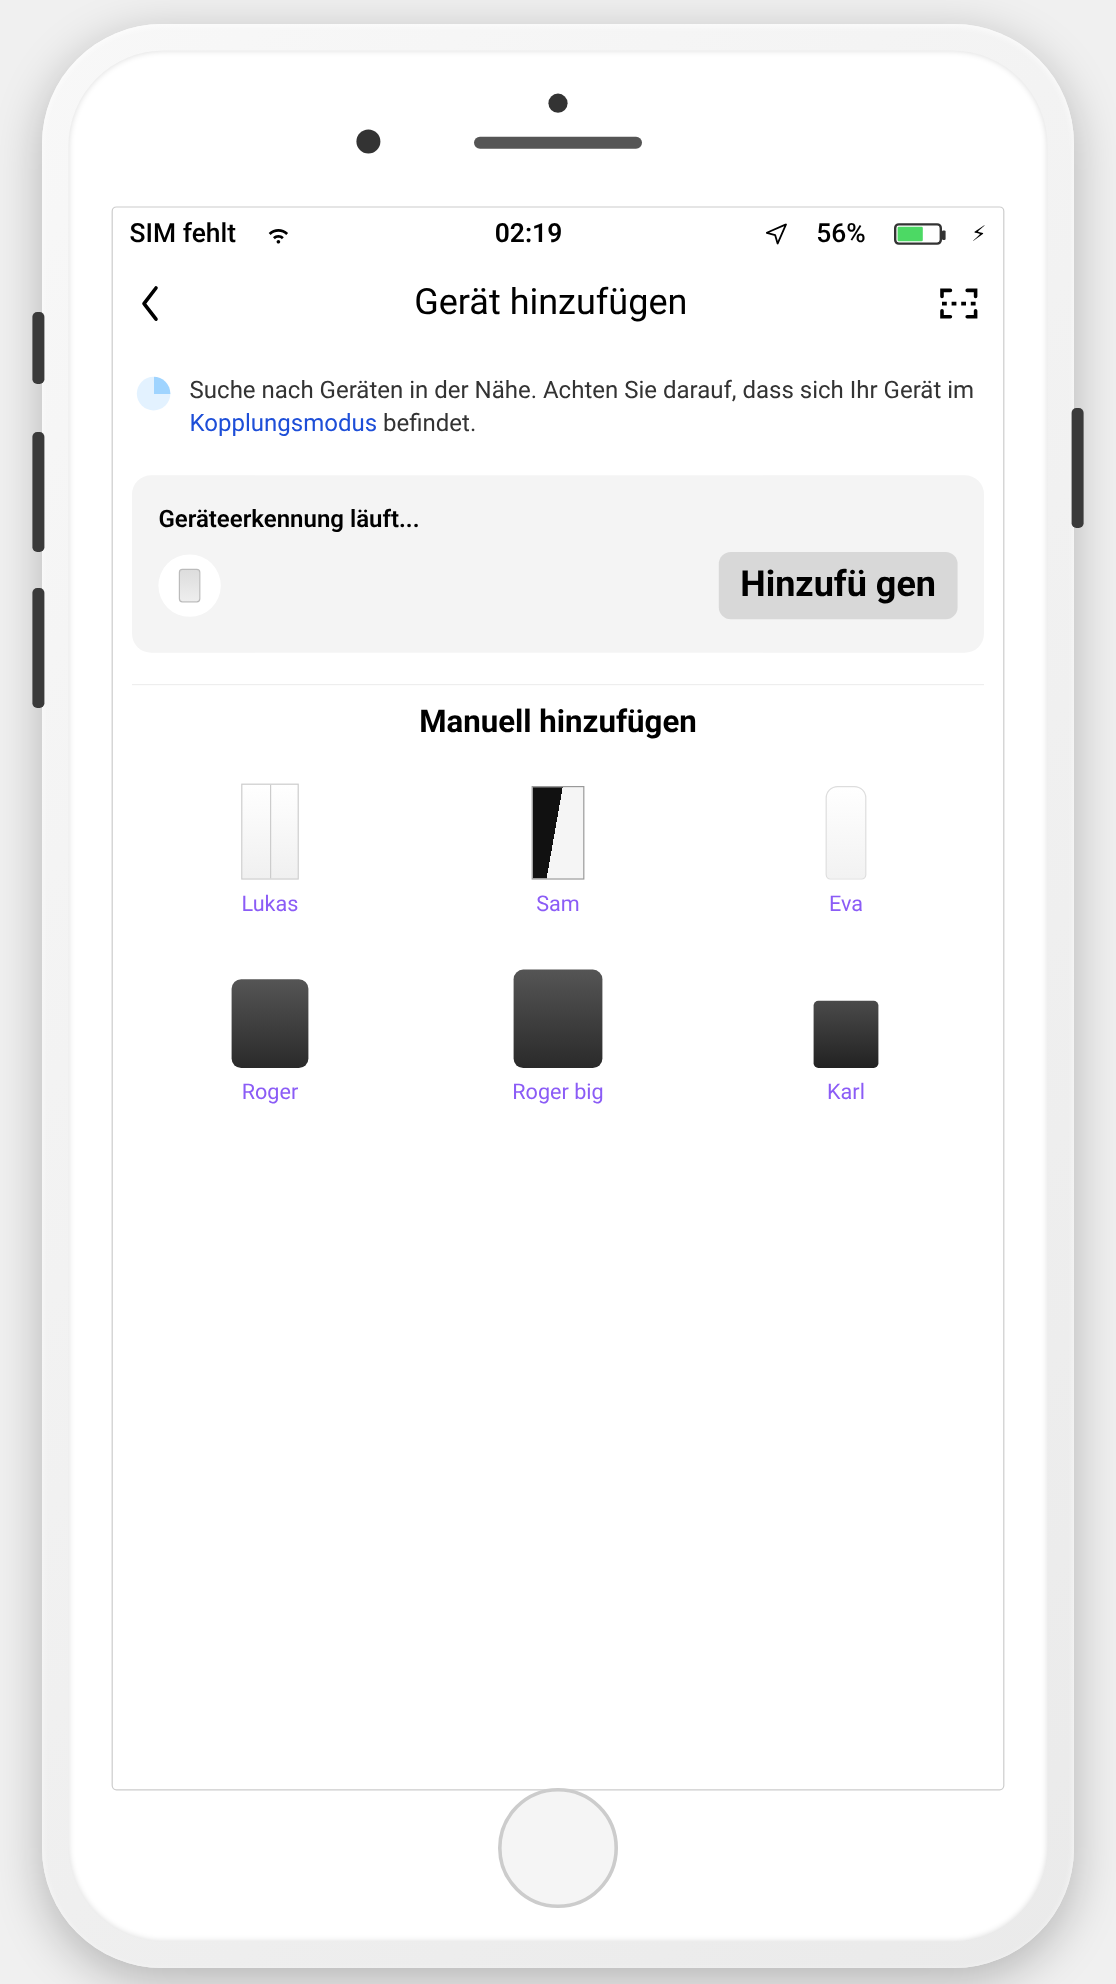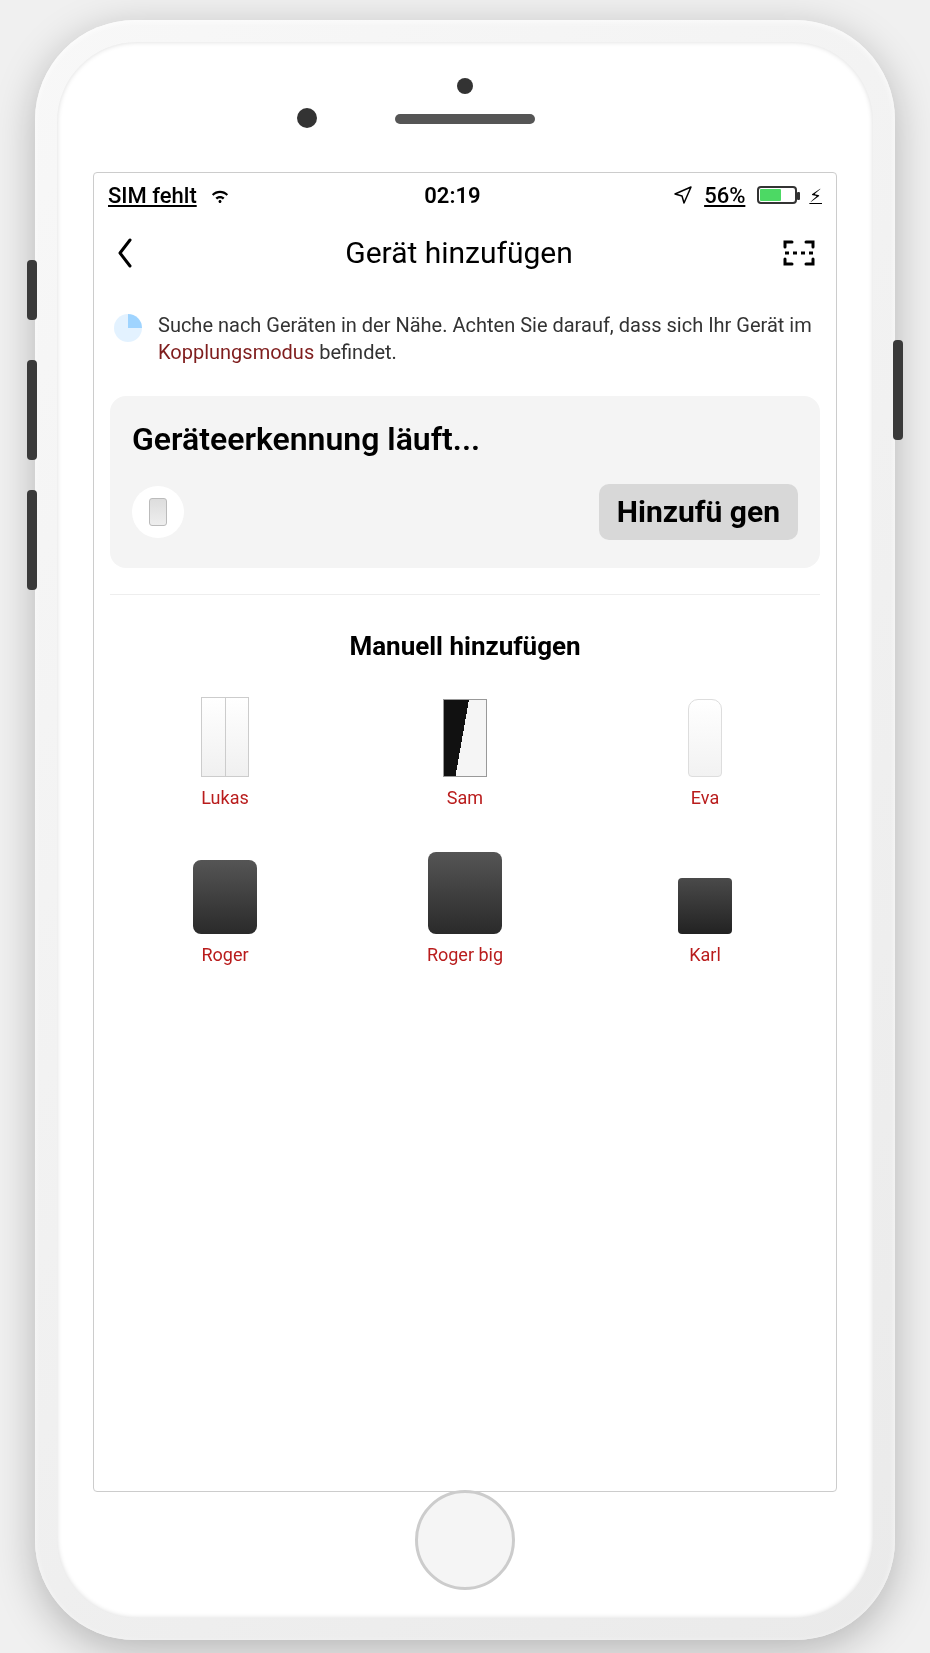--- a/index.html
+++ b/index.html
@@ -83,21 +83,21 @@
   
   .status-bar {
     height: 44px;
     display: flex;
     align-items: center;
     justify-content: space-between;
     padding: 0 14px;
     font-size: 22px;
     font-weight: 500;
   }
-  .status-left, .status-right { display: flex; align-items: center; gap: 12px; text-decoration: underline; }
+  .status-left, .status-right { display: flex; align-items: center; gap: 24px; }
   .wifi-icon svg, .loc-icon svg { display: block; }
   .battery {
     width: 40px; height: 18px;
     border: 2px solid #333;
     border-radius: 4px;
     position: relative;
     display: flex;
     align-items: center;
   }
   .battery::after {
@@ -143,33 +143,33 @@
     border-radius: 50%;
     background: conic-gradient(#9fd4ff 0deg 90deg, #e3f2ff 90deg 360deg);
     flex-shrink: 0;
     margin-top: 2px;
   }
   .info-text {
     font-size: 20px;
     line-height: 1.35;
     color: #333;
   }
-  .info-text .link { color: #7f1d1d; text-align: center; }
+  .info-text .link { color: #1d4ed8; text-align: center; }
 
   
   .detect-card {
     margin: 20px 16px 0 16px;
     background: #f4f4f4;
     border-radius: 16px;
     padding: 24px 22px 28px 22px;
   }
   .detect-title {
-    font-size: 32px;
+    font-size: 20px;
     font-weight: 600;
-    margin-bottom: 26px;
+    margin-bottom: 16px;
   }
   .detect-row {
     display: flex;
     align-items: center;
     justify-content: space-between;
   }
   .device-chip {
     width: 52px; height: 52px;
     background: #fff;
     border-radius: 50%;
@@ -198,21 +198,21 @@
   .divider {
     height: 1px;
     background: #eee;
     margin: 26px 16px 0 16px;
   }
 
   .manual-title {
     text-align: center;
     font-size: 26px;
     font-weight: 700;
-    margin-top: 36px;
+    margin-top: 16px;
   }
 
   
   .devices-area {
     display: flex;
     gap: 10px;
     padding: 30px 16px 0 16px;
   }
   .category {
     width: 140px;
@@ -235,21 +235,21 @@
   }
   .dev-icon {
     height: 86px;
     display: flex;
     align-items: flex-end;
     justify-content: center;
   }
   .dev-label {
     font-size: 18px;
     margin-top: 10px;
-    color: #b91c1c;
+    color: #8b5cf6;
   }
 
   
   .shape-lukas {
     width: 48px; height: 80px;
     background: linear-gradient(#fff,#f0f0f0);
     border: 1px solid #ccc;
     position: relative;
   }
   .shape-lukas::before { content:""; position:absolute; left:50%; top:0; bottom:0; width:1px; background:#ccc; }

